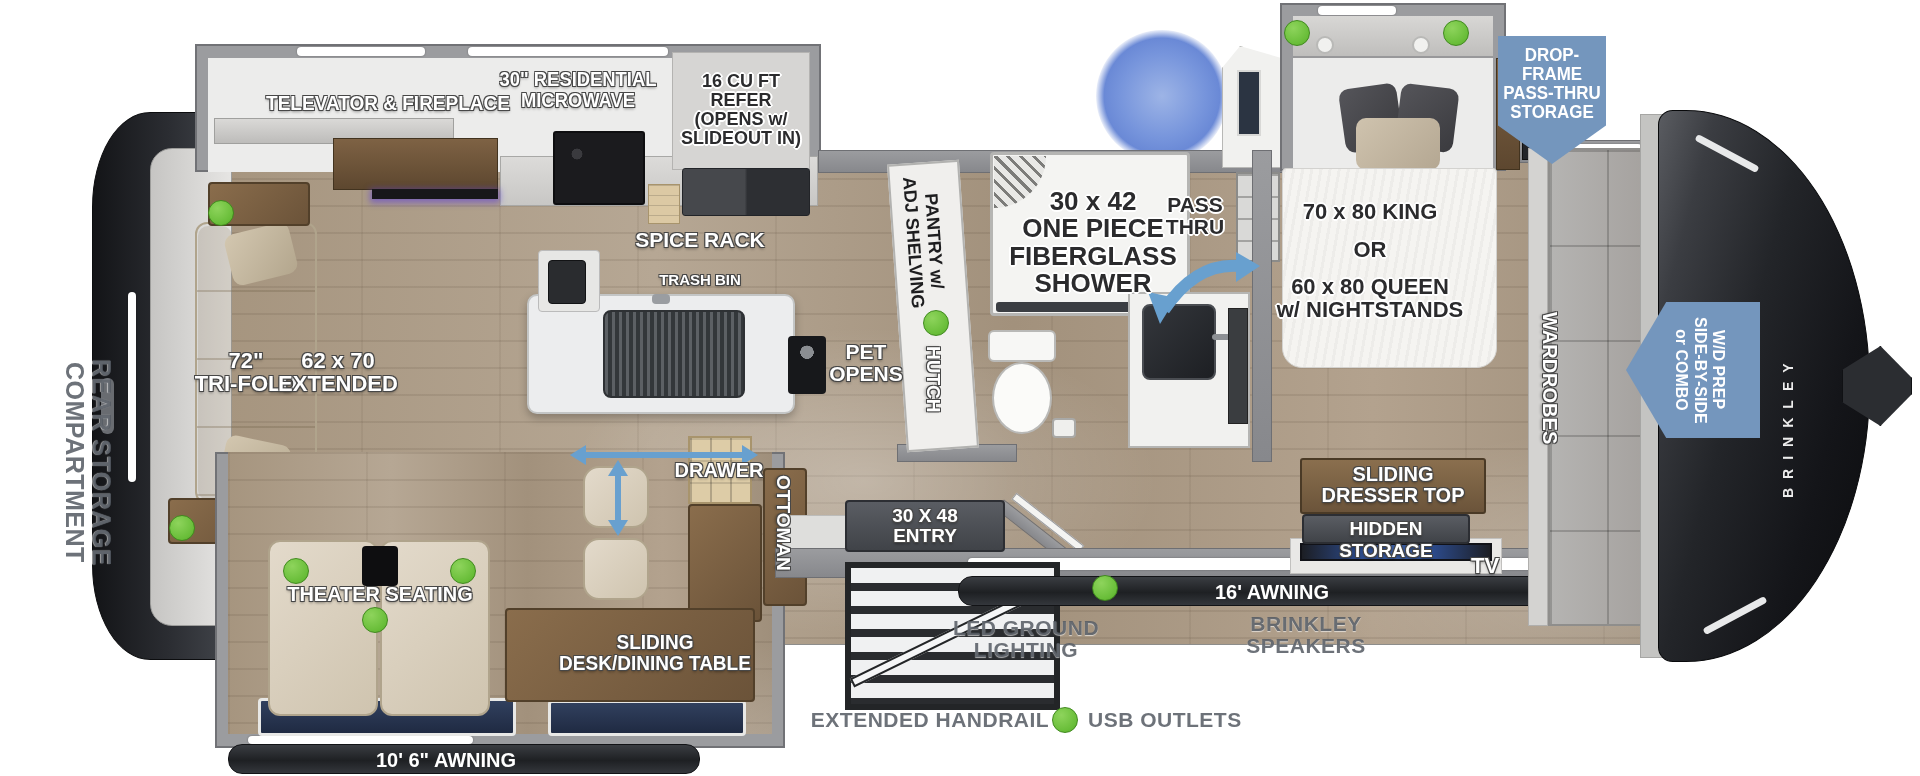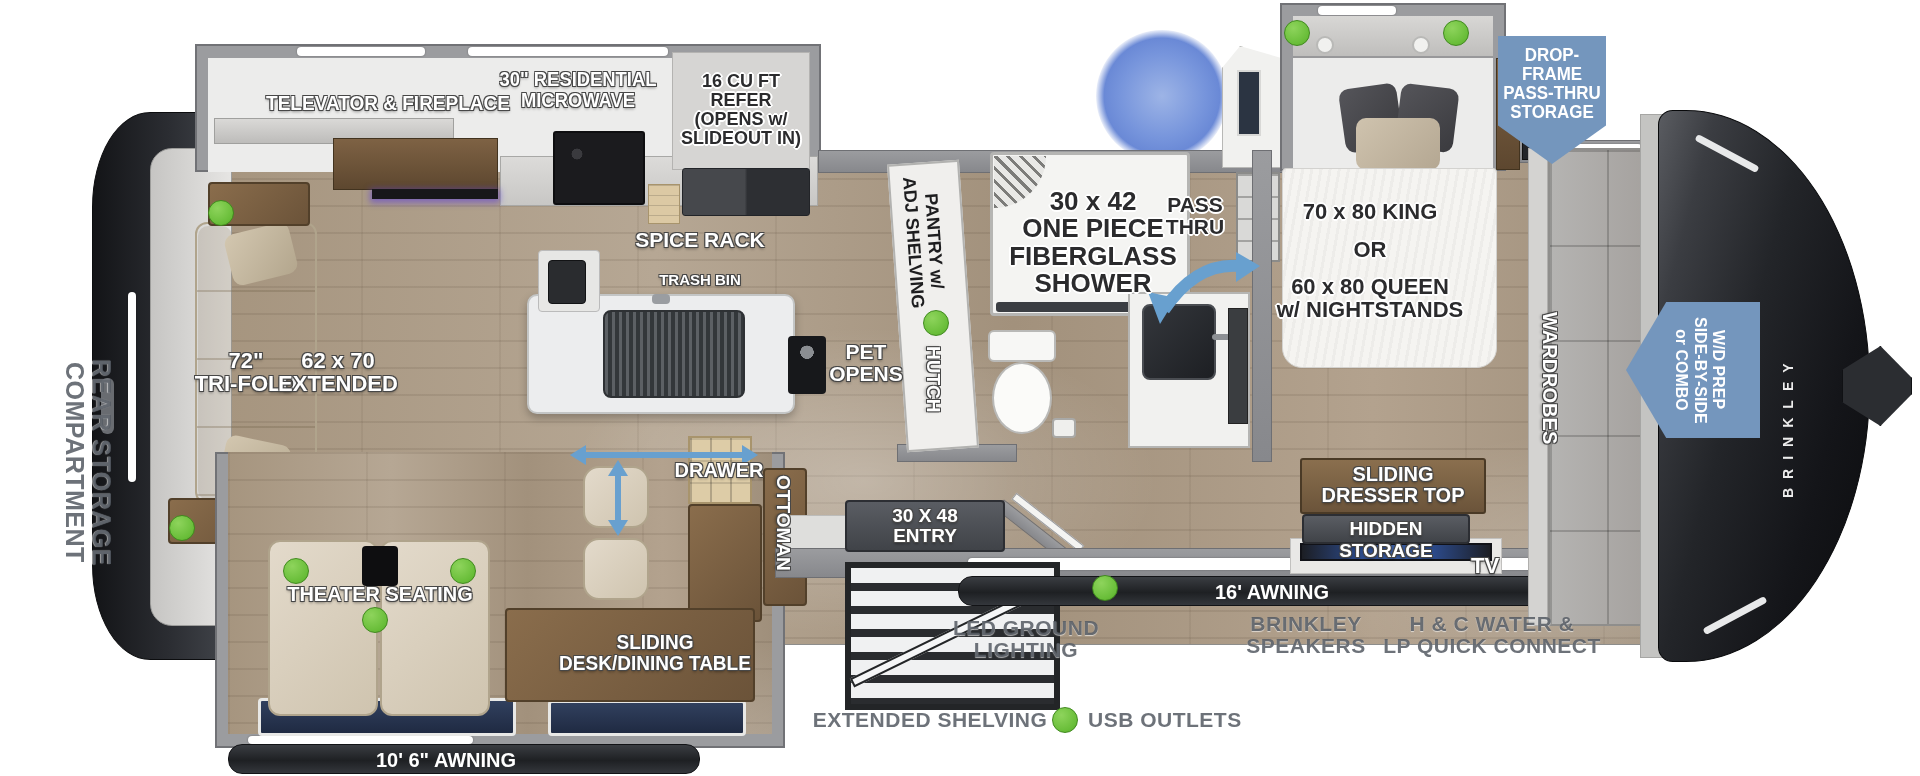--- a/index.html
+++ b/index.html
@@ -261,22 +261,20 @@
   <div class="vrt ol-w" style="left:1538px;top:312px;font-size:20px;">WARDROBES</div>
   <div class="ctr ol-w" style="left:1437px;top:566px;font-size:22px;margin-left:48px;">TV</div>
 
   <div class="ctr" style="left:446px;top:760px;font-size:20px;color:#fff;white-space:nowrap;">10' 6" AWNING</div>
   <div class="ctr" style="left:1272px;top:592px;font-size:20px;color:#fff;white-space:nowrap;">16' AWNING</div>
 
   <div class="ctr pre ext" style="left:1026px;top:639px;font-size:21px;">LED GROUND
 LIGHTING</div>
   <div class="ctr pre ext" style="left:1306px;top:635px;font-size:21px;">BRINKLEY
 SPEAKERS</div>
-  <div class="ctr pre ext" style="left:1492px;top:635px;font-size:21px;">H &amp; C WATER &amp;
-LP QUICK CONNECT</div>
-  <div class="ctr ext" style="left:930px;top:720px;font-size:21px;white-space:nowrap;">EXTENDED SHELVING</div>
+  <div class="ctr ext" style="left:930px;top:720px;font-size:21px;white-space:nowrap;">EXTENDED HANDRAIL</div>
   <div class="dot" style="left:1052px;top:707px;"></div>
   <div class="ext" style="left:1088px;top:708px;font-size:21px;white-space:nowrap;">USB OUTLETS</div>
 
   <div class="dot" style="left:1284px;top:20px;"></div>
   <div class="dot" style="left:1443px;top:20px;"></div>
 
 </div>
 
 </body></html>

